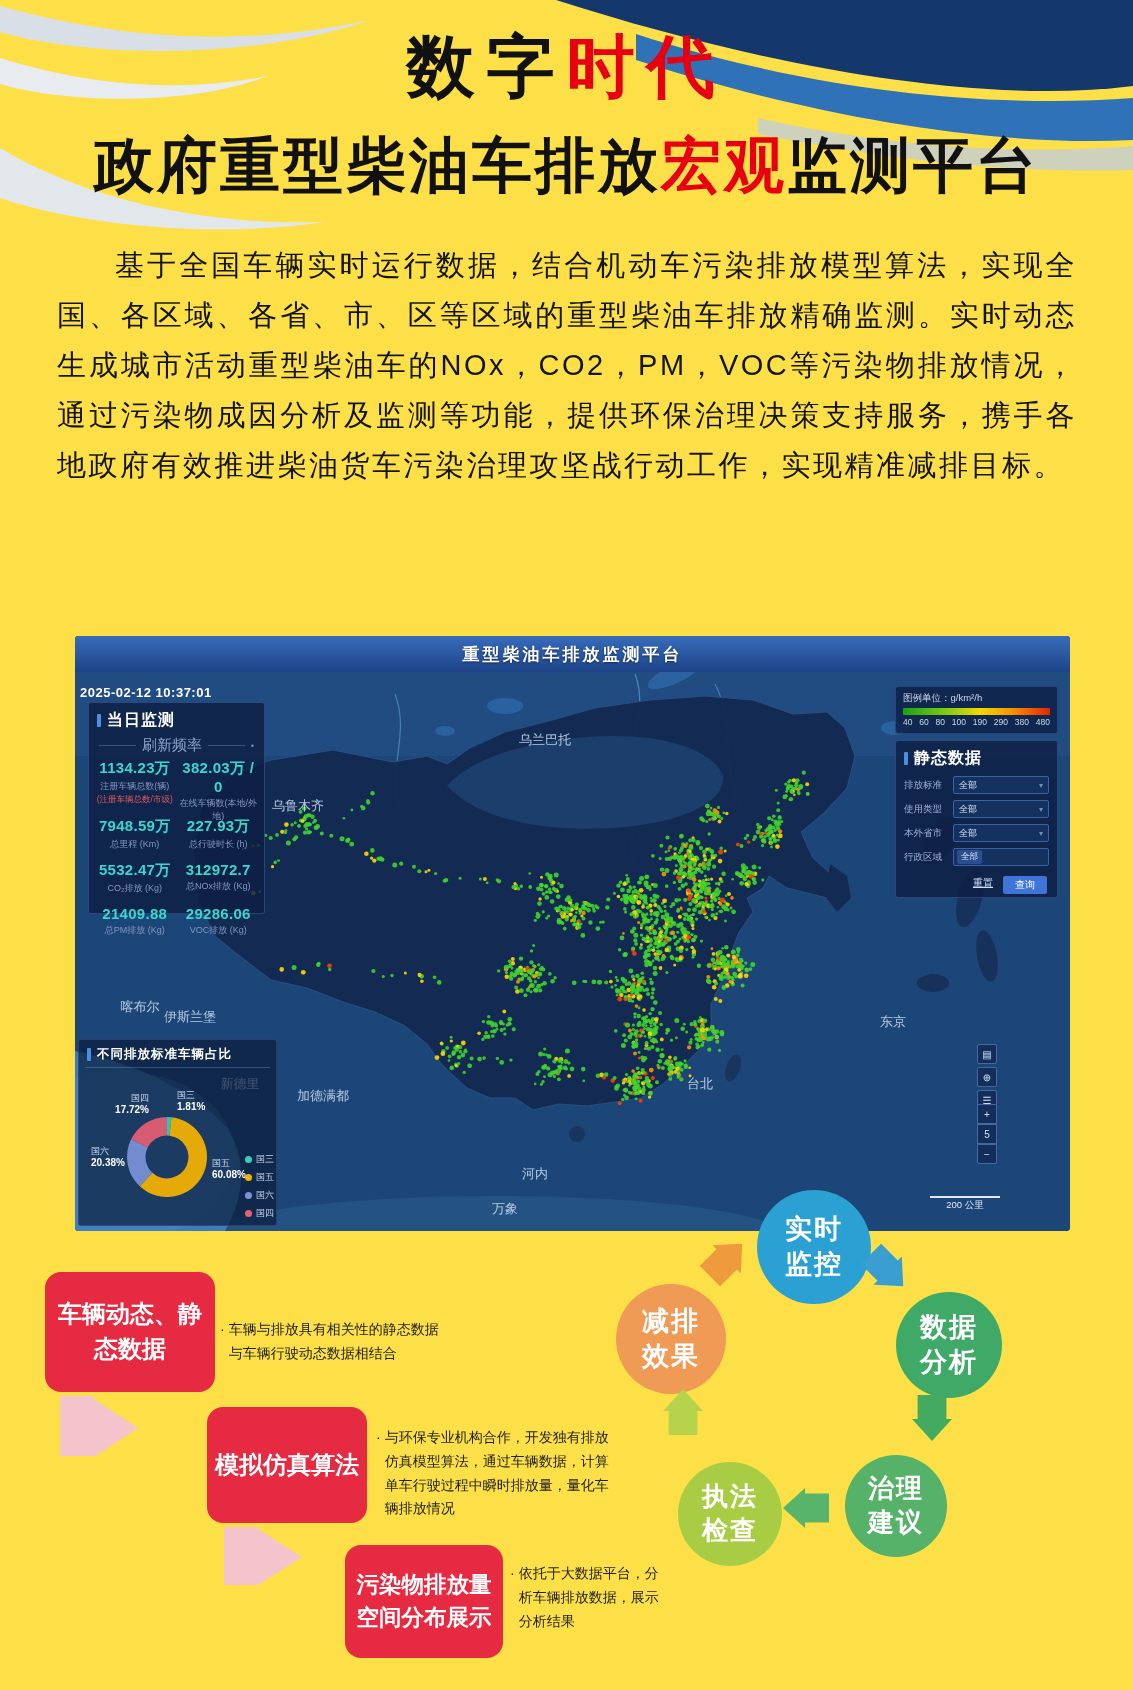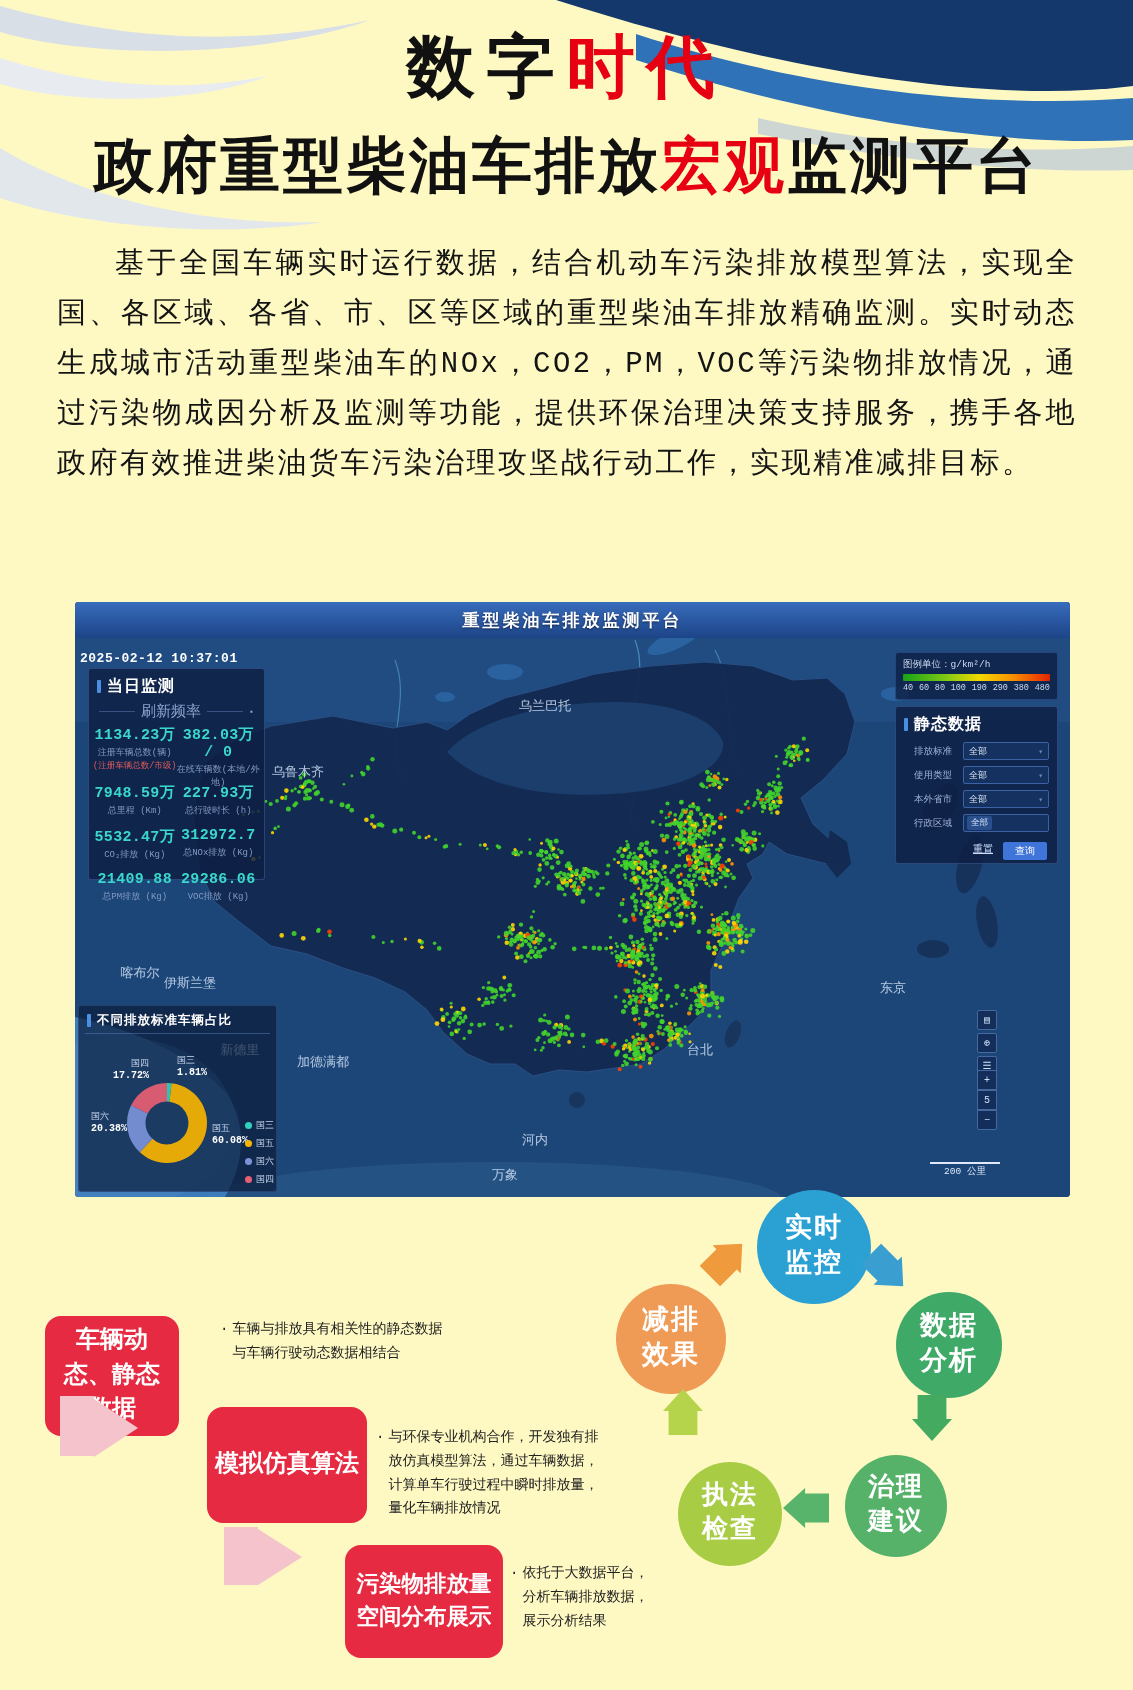--- a/index.html
+++ b/index.html
@@ -1,28 +1,28 @@
 <!DOCTYPE html>
 <html><head>
 <meta charset="utf-8">
 <style>
   html,body{margin:0;padding:0;background:#ffffff;}
-  .page{position:relative;width:1133px;height:1690px;background:#fef9c3;overflow:hidden;
-        font-family:Liberation Mono, monospace;color:#111;}
+  .page{position:relative;width:1133px;height:1690px;background:#fde047;overflow:hidden;
+        font-family:Liberation Sans, sans-serif;color:#111;}
   .hdr-swoosh{position:absolute;left:0;top:0;}
   .title1{position:absolute;left:0;top:22px;width:1133px;text-align:center;
           font-size:68px;font-weight:900;letter-spacing:12px;}
   .title2{position:absolute;left:0;top:126px;width:1133px;text-align:center;
           font-size:60px;font-weight:900;letter-spacing:3px;white-space:nowrap;}
   .red{color:#e60012;}
   .intro{position:absolute;left:57px;top:240px;width:1020px;font-size:29px;line-height:50px;
          letter-spacing:2.5px;text-align:justify;text-indent:2em;font-weight:500;color:#141414;margin:0;}
 
   
-  .dash{position:absolute;left:75px;top:602px;width:995px;height:595px;background:#0c1e3c;
+  .dash{position:absolute;left:75px;top:636px;width:995px;height:595px;background:#0c1e3c;
         overflow:hidden;border-radius:4px;}
   .dash svg.mapsvg{position:absolute;left:0;top:0;}
   .dash-titlebar{position:absolute;left:0;top:0;width:995px;height:36px;
         background:linear-gradient(180deg,#386cbc 0%,#1d4488 100%);
         display:flex;align-items:center;justify-content:center;
         color:#fff;font-size:17px;font-weight:bold;letter-spacing:3px;text-shadow:0 1px 2px rgba(0,0,0,.5);}
   .timestamp{position:absolute;left:5px;top:49px;color:#fff;font-size:13px;font-weight:bold;letter-spacing:.5px;}
   .dpanel{position:absolute;background:rgba(13,31,66,.82);border:1px solid rgba(96,136,214,.35);
           border-radius:3px;box-sizing:border-box;}
   .phead{display:flex;align-items:center;gap:6px;padding:7px 8px 4px 8px;}
@@ -40,21 +40,21 @@
   .stat-note:empty{display:none;}
 
   .legendpanel{position:absolute;left:820px;top:50px;width:163px;height:48px;background:rgba(13,31,66,.8);
                border:1px solid rgba(96,136,214,.3);border-radius:3px;box-sizing:border-box;padding:5px 7px;}
   .legend-unit{font-size:9.5px;color:#cdd9ef;}
   .gradbar{height:7px;margin-top:3px;border-radius:1px;
      background:linear-gradient(90deg,#17a317 0%,#7ac814 28%,#f2d800 52%,#f59300 74%,#ef4d00 90%,#df2600 100%);}
   .ticks{display:flex;justify-content:space-between;margin-top:2px;font-size:8.5px;color:#cdd9ef;}
 
   .filterpanel{position:absolute;left:820px;top:104px;width:163px;height:158px;}
-  .frow{display:flex;align-items:center;gap:5px;padding:3px 8px;margin-left:10px;}
+  .frow{display:flex;align-items:center;gap:5px;padding:3px 8px;}
   .flabel{font-size:9.5px;color:#9fb2d8;width:44px;flex:0 0 auto;}
   .fselect{flex:1;height:16px;background:#14315f;border:1px solid #3b62a5;border-radius:2px;
            display:flex;align-items:center;justify-content:space-between;padding:0 5px;
            font-size:9px;color:#d7e2f5;}
   .fselect .caret{color:#6f8cc0;font-size:8px;}
   .ftagwrap{flex:1;height:16px;background:#14315f;border:1px solid #3b62a5;border-radius:2px;
             display:flex;align-items:center;padding:0 3px;}
   .ftag{background:#2a4f8e;border-radius:2px;font-size:8.5px;color:#d7e2f5;padding:1px 4px;}
   .fbtns{display:flex;justify-content:flex-end;gap:10px;padding:7px 10px 0 0;align-items:flex-start;}
   .btn-reset{font-size:10px;color:#cfe0ff;text-decoration:underline;}
@@ -81,21 +81,21 @@
   .zoomctl .zbtn{border-radius:0;}
   .zoomctl .zbtn:first-child{border-radius:2px 2px 0 0;}
   .zoomctl .zbtn:last-child{border-radius:0 0 2px 2px;}
   .scalebar{position:absolute;left:855px;top:560px;width:70px;text-align:center;color:#dfe9fa;font-size:9.5px;
             border-top:2px solid #dfe9fa;padding-top:1px;}
 
   
   .flow-box{position:absolute;border-radius:16px;color:#fff;font-weight:bold;
             display:flex;align-items:center;justify-content:center;text-align:center;
             line-height:1.45;box-sizing:border-box;}
-  .fb1{left:45px;top:1272px;width:134px;height:120px;font-size:24px;padding:0 12px;margin-top:44px;}
+  .fb1{left:45px;top:1272px;width:170px;height:120px;font-size:24px;padding:0 12px;}
   .fb2{left:207px;top:1407px;width:160px;height:116px;font-size:24px;padding:0 8px;}
   .fb3{left:345px;top:1545px;width:158px;height:113px;font-size:22.5px;padding:0 10px;}
   .flow-note{position:absolute;font-size:14px;color:#222;line-height:1.7;display:flex;gap:4px;}
   .flow-note .bdot{flex:0 0 auto;}
   .fn1{left:220px;top:1318px;width:228px;}
   .fn2{left:376px;top:1426px;width:236px;}
   .fn3{left:510px;top:1562px;width:150px;}
   .lar-v{position:absolute;width:34px;}
   .lar-t{position:absolute;width:0;height:0;border-style:solid;border-color:transparent;}
   .la1v{left:60px;top:1396px;height:60px;}

